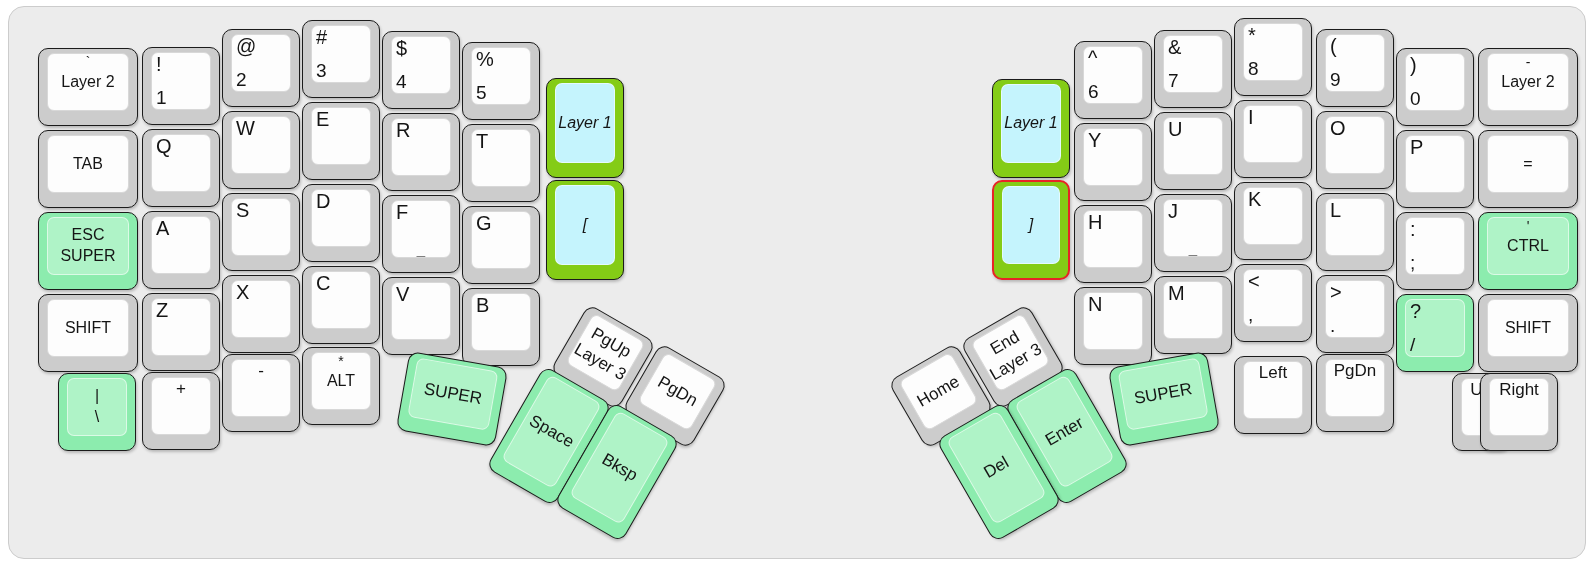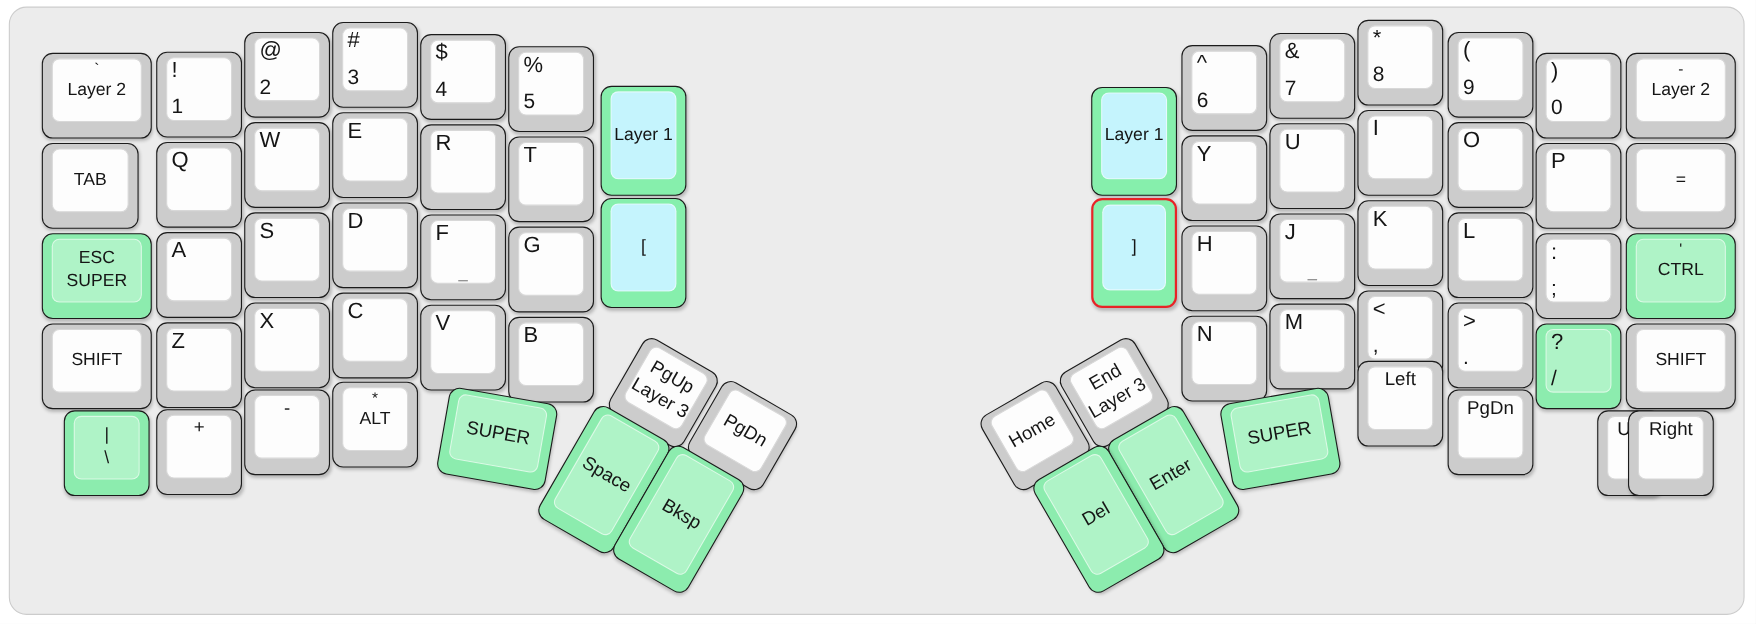--- a/index.html
+++ b/index.html
@@ -4,21 +4,21 @@
 <style>
   html,body{margin:0;padding:0;background:#ffffff;}
   body{font-family:"Liberation Sans","DejaVu Sans",sans-serif;color:#151515;}
   .stage{position:relative;width:1596px;height:567px;overflow:hidden;}
   .frame{position:absolute;left:8px;top:6px;width:1578px;height:553px;
          background:#ececec;border:1px solid #cccccc;border-radius:16px;box-sizing:border-box;}
   .key{position:absolute;box-sizing:border-box;border:1.5px solid #1b1b1b;border-radius:10px;
        box-shadow:1px 2px 3px rgba(0,0,0,0.22);}
   .key.w{background:#cccccc;}
   .key.g{background:#8cecae;}
-  .key.b{background:#86efac;}
+  .key.b{background:#84cc16;font-style:italic;}
   .key.sel{border-color:#e82327;border-width:2px;}
   .top{position:absolute;left:8px;right:8px;top:4px;bottom:14px;border-radius:7px;}
   .w .top{background:#fdfdfd;border:1px solid #d8d8d8;}
   .g .top{background:#aff3c7;border:1px solid rgba(255,255,255,0.55);}
   .b .top{background:#c5f4fd;border:1px solid rgba(255,255,255,0.55);}
   .lab{position:absolute;left:0;top:0;right:0;bottom:0;display:flex;align-items:center;justify-content:center;
        text-align:center;white-space:pre-line;font-size:16px;line-height:1.3;}
   .thumb .lab{font-size:17px;}
   .tl{position:absolute;top:0;left:4px;font-size:20px;}
   .bl{position:absolute;bottom:0;left:4px;font-size:19px;}
@@ -31,21 +31,21 @@
 
 <div class="stage">
   <div class="frame"></div>
   <div id="keys">
       <div class="key w" style="left: 38px; top: 48px; width: 100px; height: 78px;">
         <div class="top">
           <span class="tcs">`</span>
           <span class="lab">Layer 2</span>
         </div>
       </div>
-      <div class="key w" style="left: 38px; top: 130px; width: 88px; height: 78px;">
+      <div class="key w" style="left: 38px; top: 130px; width: 100px; height: 78px;">
         <div class="top">
           <span class="lab">TAB</span>
         </div>
       </div>
       <div class="key g" style="left: 38px; top: 212px; width: 100px; height: 78px;">
         <div class="top">
           <span class="lab">ESC
 SUPER</span>
         </div>
       </div>
@@ -286,21 +286,21 @@
         <div class="top">
           <span class="tl">K</span>
         </div>
       </div>
       <div class="key w" style="left: 1234px; top: 264px; width: 78px; height: 78px;">
         <div class="top">
           <span class="tl">&lt;</span>
           <span class="bl">,</span>
         </div>
       </div>
-      <div class="key w" style="left: 1234px; top: 328px; width: 78px; height: 78px;">
+      <div class="key w" style="left: 1234px; top: 356px; width: 78px; height: 78px;">
         <div class="top">
           <span class="tc">Left</span>
         </div>
       </div>
       <div class="key w" style="left: 1316px; top: 29px; width: 78px; height: 78px;">
         <div class="top">
           <span class="tl">(</span>
           <span class="bl">9</span>
         </div>
       </div>

